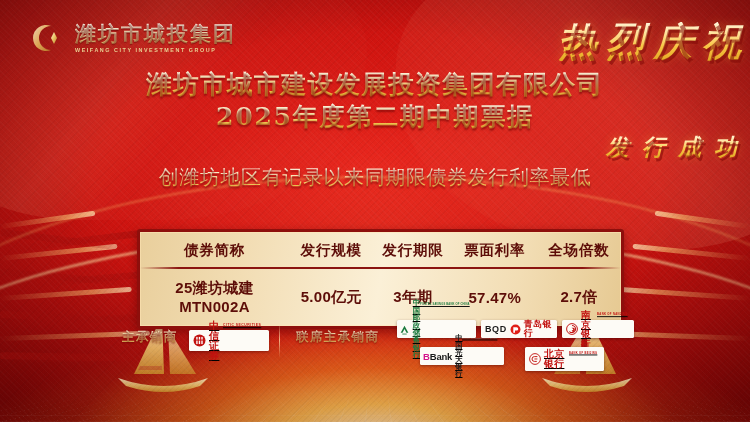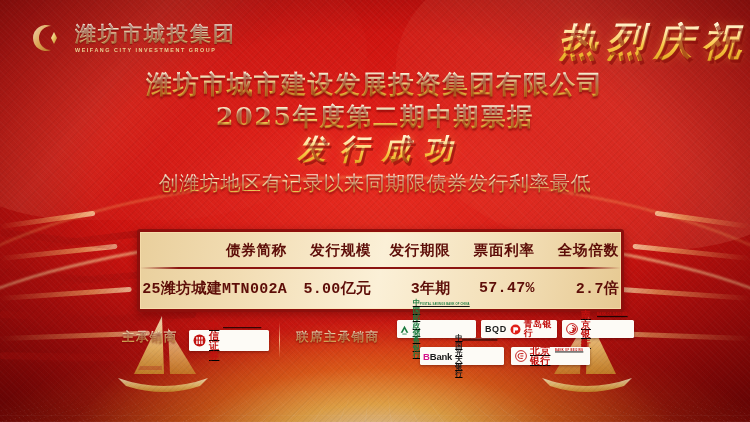--- a/index.html
+++ b/index.html
@@ -88,21 +88,21 @@
   .head{position:absolute;left:0;right:0;top:22px;text-align:center;}
 
   .calli{
     font-family:"DejaVu Serif","Liberation Serif",serif;
     font-weight:700;font-style:italic;
     background:linear-gradient(180deg,#fffbe8 0%,#ffe9a8 30%,#f7c845 62%,#e0a521 100%);
     -webkit-background-clip:text;background-clip:text;color:transparent;
     text-shadow:2px 3px 0 rgba(125,6,6,.55), 0 0 10px rgba(255,190,70,.35);
   }
   .line-celebrate{font-size:39px;letter-spacing:9px;line-height:1;padding-left:9px;text-align:right;}
-  .line-success{font-size:29px;letter-spacing:13px;line-height:1;padding-left:13px;margin-top:3px;}
+  .line-success{font-size:23px;letter-spacing:13px;line-height:1;padding-left:13px;margin-top:3px;text-align:right;}
 
   .goldline{
     font-family:"DejaVu Serif","Liberation Serif",serif;font-weight:700;
     background:linear-gradient(180deg,#fffdf0 0%,#ffeeb4 34%,#f6cd55 66%,#dfa726 100%);
     -webkit-background-clip:text;background-clip:text;color:transparent;
     text-shadow:0 2px 2px rgba(110,4,4,.6);
   }
   .line-company{font-size:25.5px;letter-spacing:1.4px;margin-top:9px;line-height:1.15;}
   .line-issue{font-size:25px;letter-spacing:1.8px;margin-top:4px;line-height:1.15;}
   .line-note{font-size:20px;letter-spacing:.6px;margin-top:8px;line-height:1.15;
@@ -112,21 +112,21 @@
 
   
   .table-wrap{
     position:absolute;left:137px;top:229px;width:481px;
     border:3px solid #8e0f0c;border-radius:3px;
     box-shadow:0 3px 10px rgba(70,0,0,.45), inset 0 0 0 1px rgba(255,230,180,.55);
     background:linear-gradient(100deg,#e9cf9c 0%,#f2ddb4 22%,#fbf0d7 50%,#f2ddb4 78%,#e6c992 100%);
     overflow:hidden;
   }
   table{width:100%;border-collapse:collapse;}
-  th,td{text-align:right;font-family:Liberation Mono, monospace;color:#5d0d08;}
+  th,td{text-align:center;font-family:Liberation Sans, sans-serif;color:#5d0d08;}
   th{font-size:14.5px;font-weight:700;padding:9px 2px 7px;letter-spacing:.8px;}
   .hdr-rule{height:2px;background:linear-gradient(90deg, rgba(140,20,12,0) 0%, #8b1410 8%, #8b1410 92%, rgba(140,20,12,0) 100%);}
   td{font-size:15px;font-weight:700;padding:10px 2px 11px;letter-spacing:.3px;}
   .col1{width:31%;}.col2{width:17.5%;}.col3{width:16.5%;}.col4{width:17.5%;}.col5{width:17.5%;}
 
   
   .uw{position:absolute;left:0;right:0;top:320px;height:60px;}
   .uw-label{
     position:absolute;font-family:"DejaVu Serif","Liberation Serif",serif;
     font-size:12.5px;font-weight:700;letter-spacing:1.4px;
@@ -162,21 +162,21 @@
   .lg-nanjing{left:562px;top:320px;width:72px;height:18px;}
   .lg-nanjing .cn{font-size:9.5px;color:#c2110f;letter-spacing:.4px;}
   .lg-nanjing .en{font-size:3px;color:#c2110f;letter-spacing:.35px;margin-top:1.5px;}
 
   .lg-everbright{left:420px;top:347px;width:84px;height:18px;}
   .lg-everbright .eb{font-family:"Liberation Sans",sans-serif;font-size:9.5px;font-weight:700;color:#1a1a1a;letter-spacing:-.2px;}
   .lg-everbright .eb b{color:#d4148c;}
   .lg-everbright .cn{font-size:7.2px;color:#1a1a1a;letter-spacing:.1px;}
   .lg-everbright .en{font-size:2.7px;color:#5a5a5a;letter-spacing:.15px;margin-top:1.5px;}
 
-  .lg-beijing{left:511px;top:347px;width:79px;height:18px;}
+  .lg-beijing{left:525px;top:347px;width:79px;height:24px;}
   .lg-beijing .cn{font-size:9.8px;color:#c2110f;letter-spacing:.4px;}
   .lg-beijing .en{font-size:2.9px;color:#c2110f;letter-spacing:.35px;margin-top:1.5px;}
 
   .emblem{flex:0 0 auto;}
 </style>
 </head>
 <body>
 
 <div id="poster">
 

